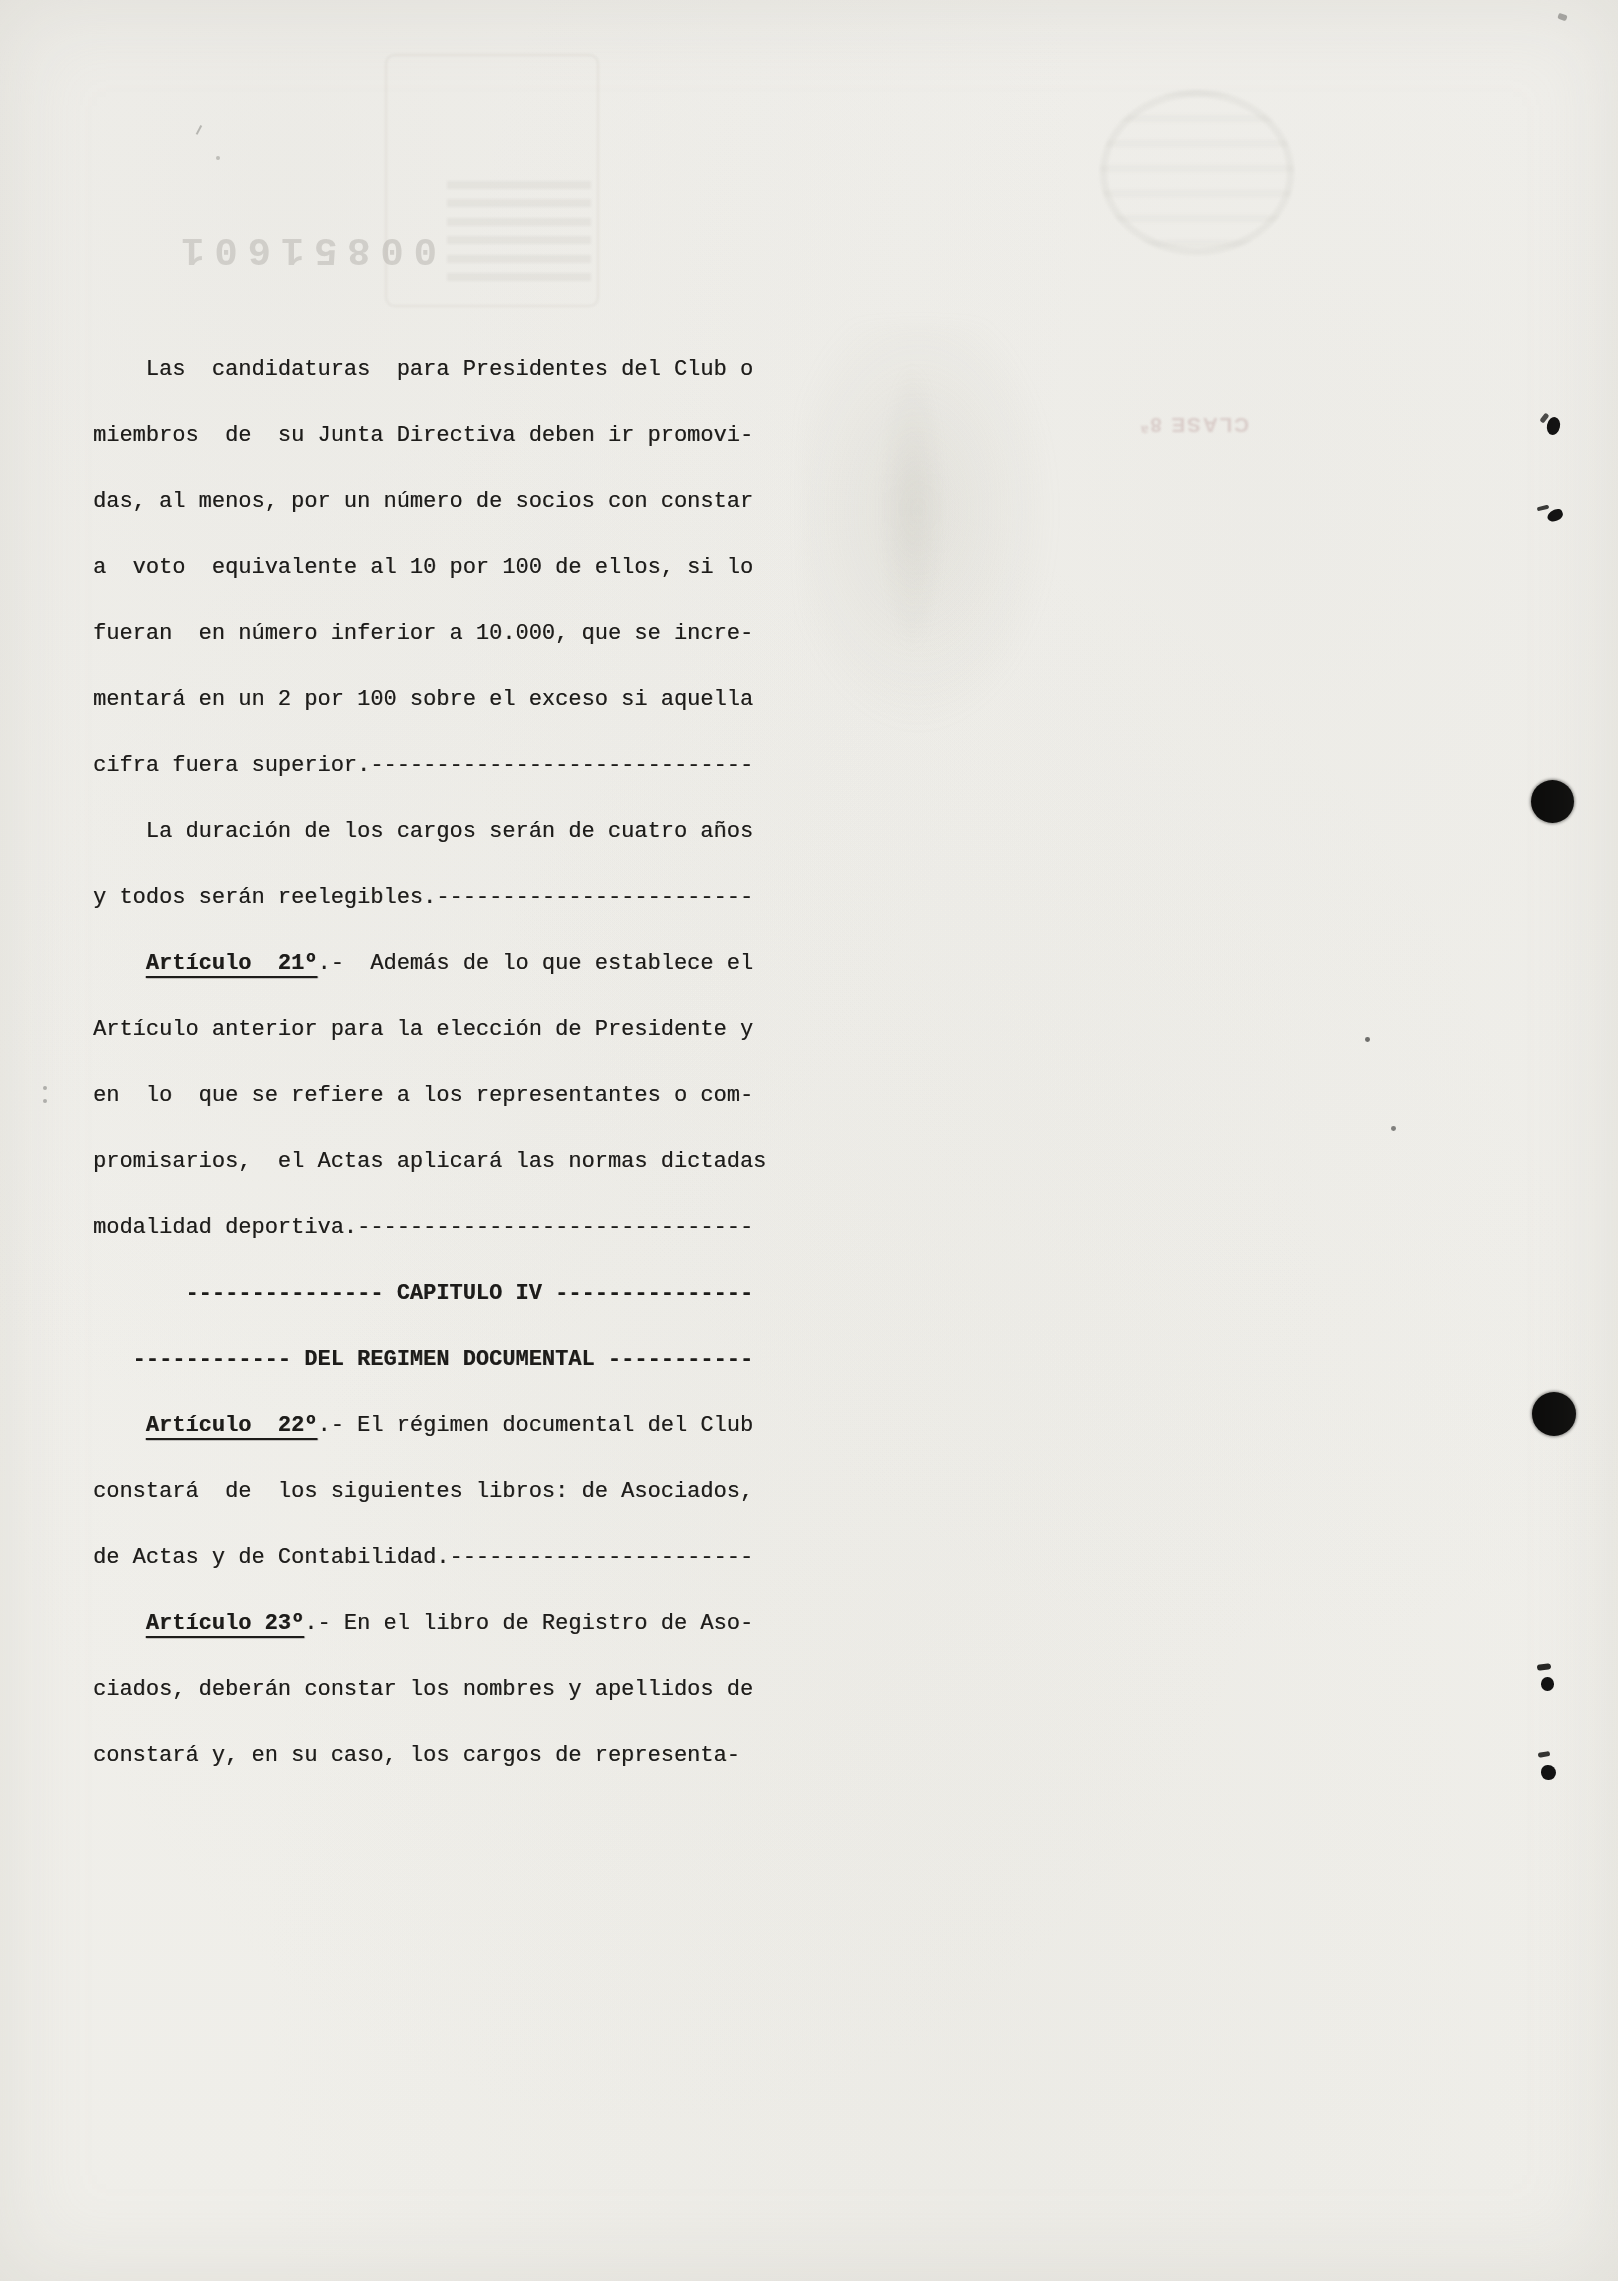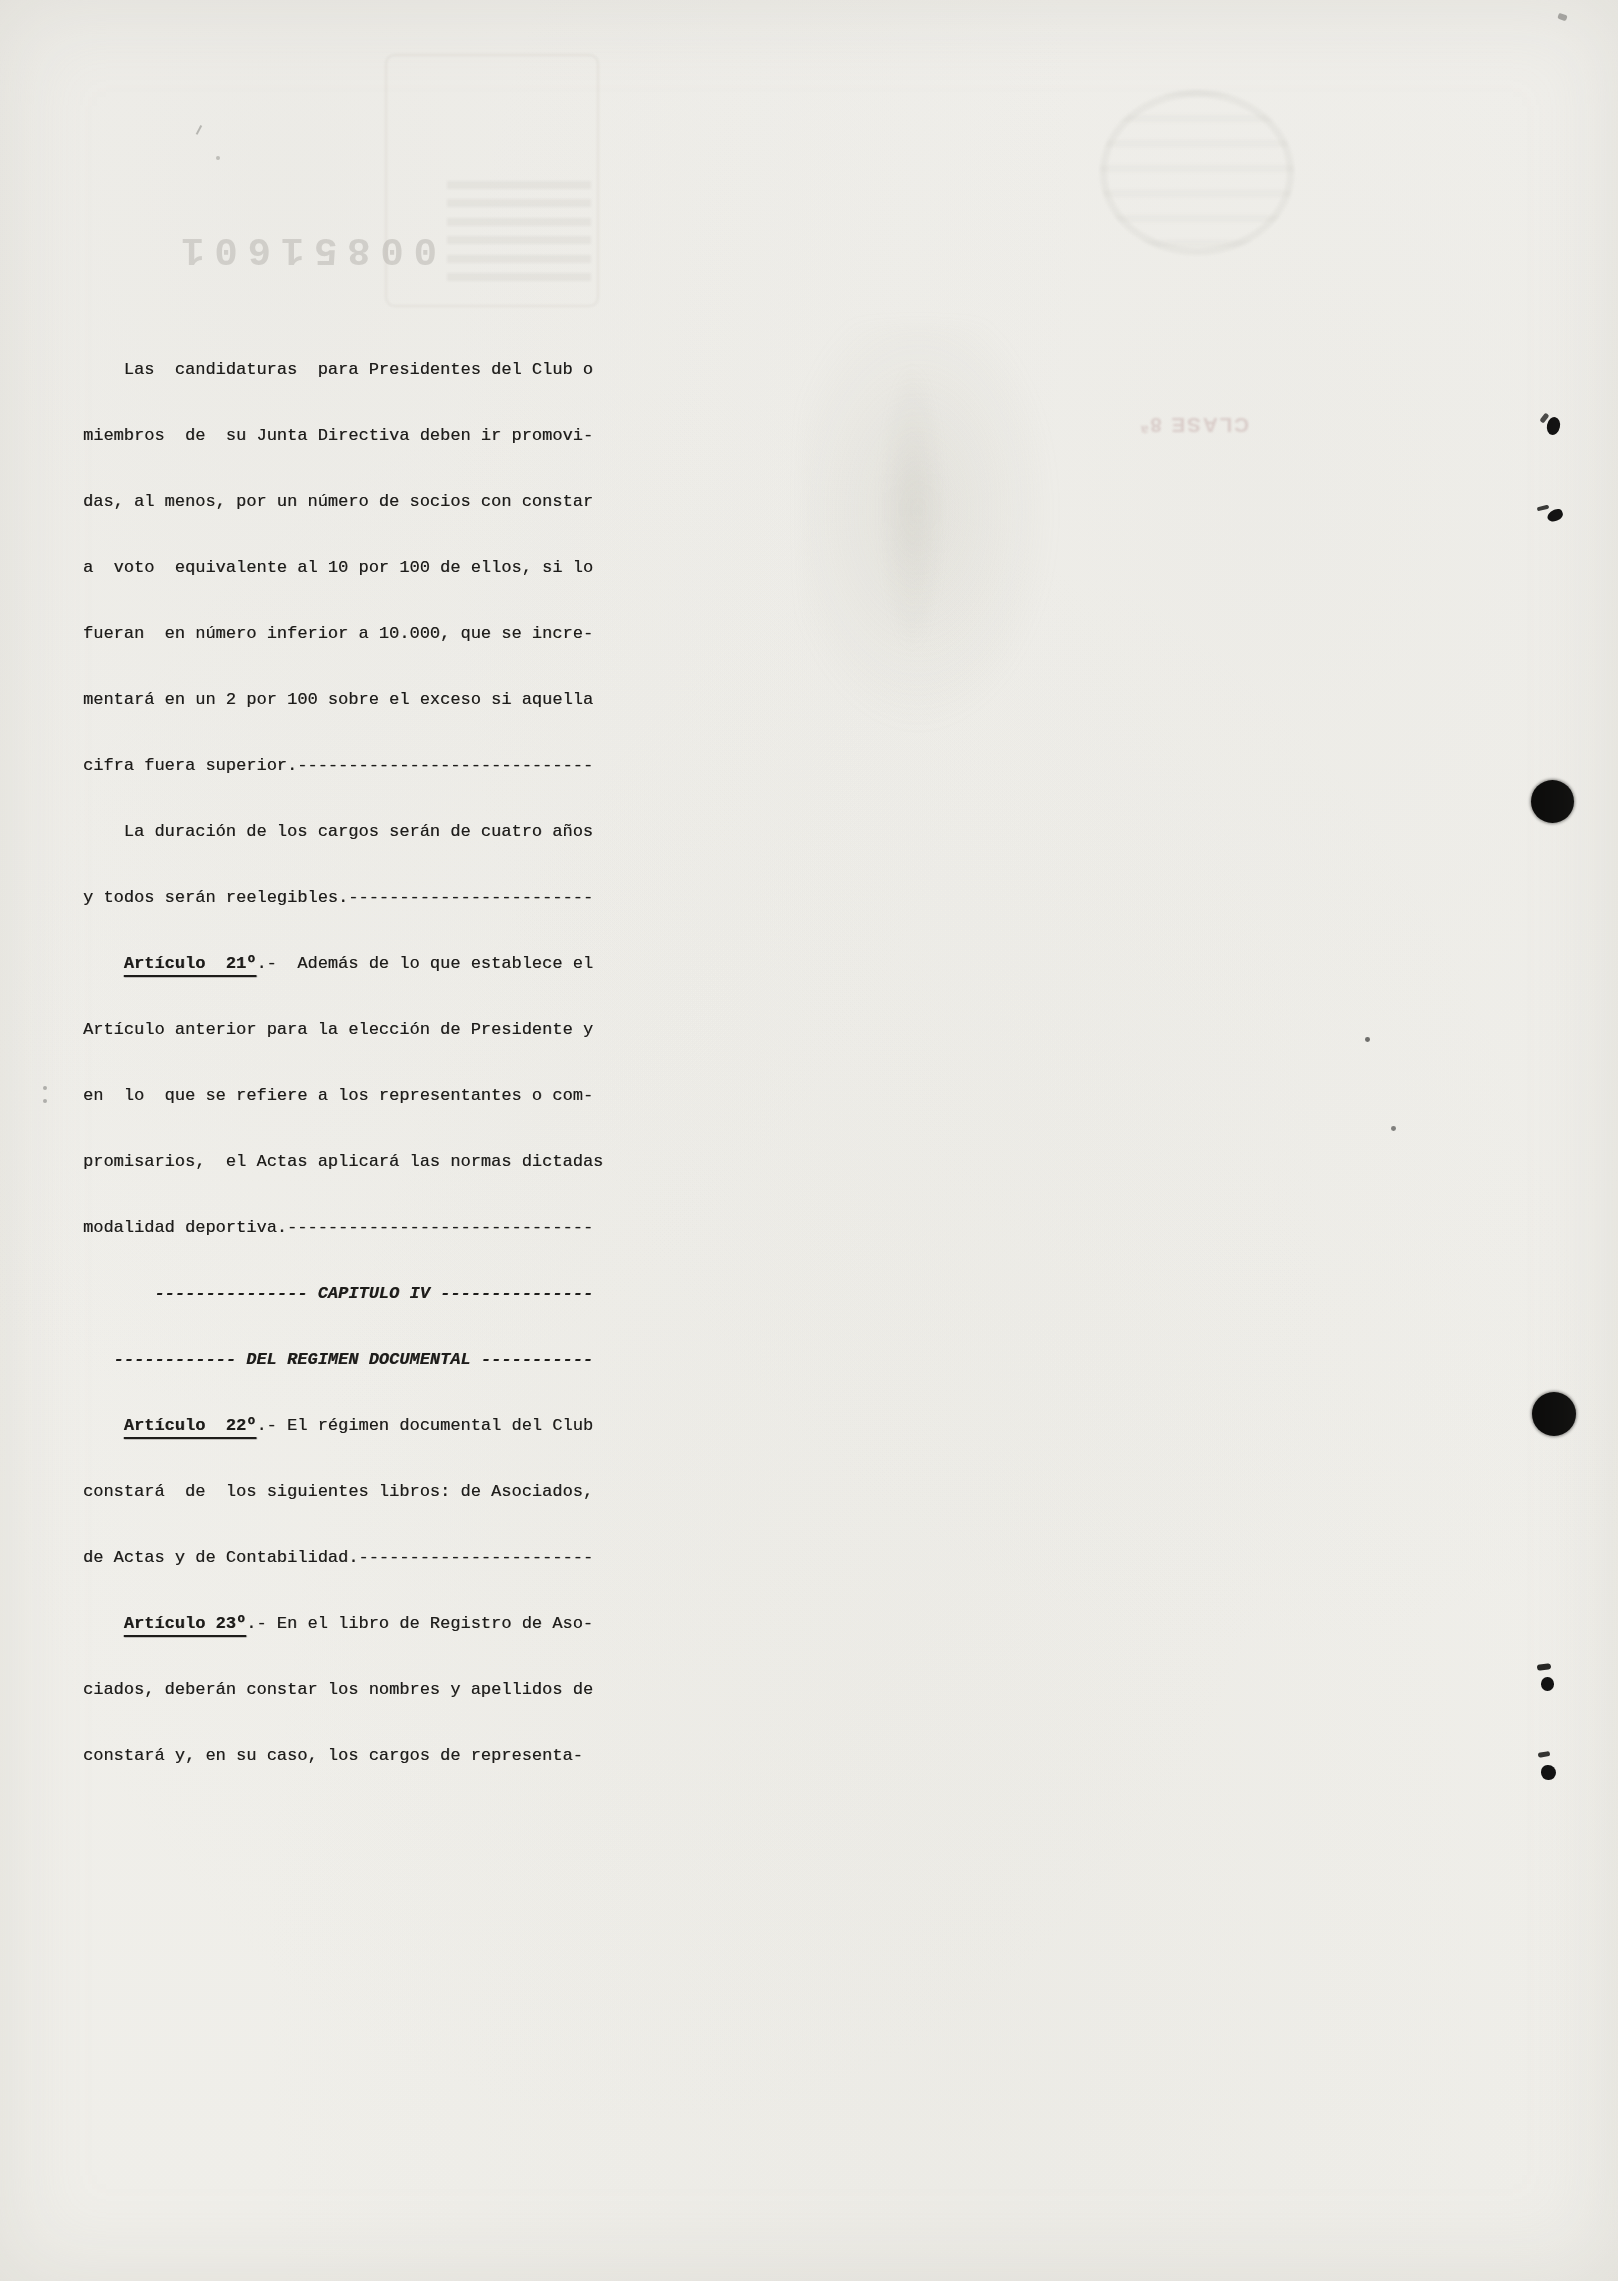--- a/index.html
+++ b/index.html
@@ -19,34 +19,34 @@
   .page::after {
     content: "";
     position: absolute; inset: 0;
     box-shadow: inset 0 0 88px rgba(185,183,173,0.28);
     pointer-events: none;
   }
 
   
   .text-block {
     position: absolute;
-    left: 83px;
+    left: 93px;
     top: 337px;
     width: 702px;
     font-family: "Liberation Mono", "DejaVu Sans Mono", monospace;
-    font-size: 17px;
+    font-size: 22px;
     color: #1d1c1a;
     text-shadow: 0.4px 0.4px 0.5px rgba(25,24,22,0.55);
   }
   .line {
     height: 66px;
     line-height: 66px;
     white-space: pre;
   }
-  .line.bold { font-weight: bold; font-style: italic; }
+  .line.bold { font-weight: bold; }
   .underlined {
     font-weight: bold;
     text-decoration: underline;
     text-decoration-thickness: 2.4px;
     text-underline-offset: 6.8px;
   }
 
   
   .ghost-number {
     position: absolute;

